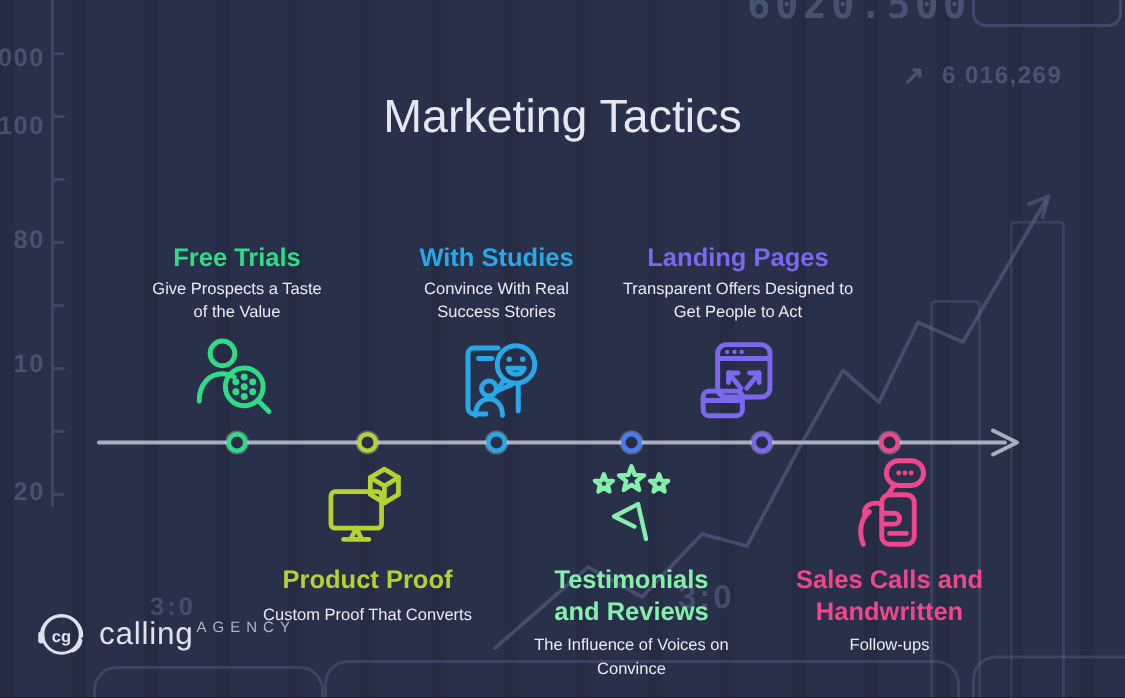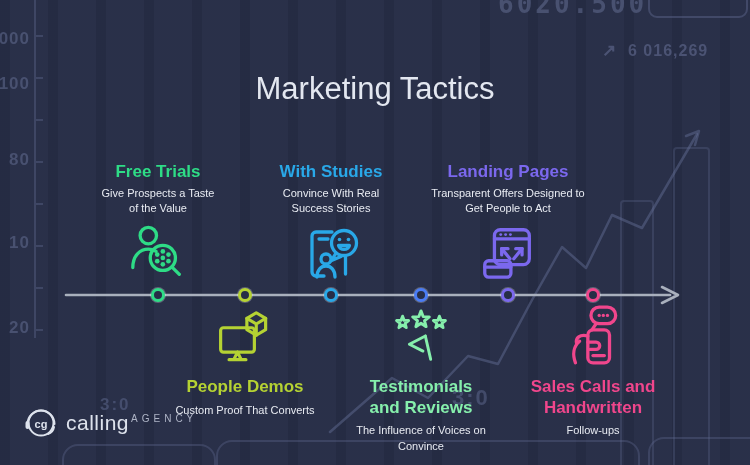--- a/index.html
+++ b/index.html
@@ -38,21 +38,21 @@
   .clock.c2{left:452px;top:385px;font-size:22px;}
   .bg-card{position:absolute;border:2px solid rgba(103,113,152,0.32);border-radius:16px;}
   .bg-card.k1{left:62px;top:444px;width:150px;height:60px;}
   .bg-card.k2{left:216px;top:440px;width:420px;height:70px;}
   .bg-card.k3{left:648px;top:437px;width:140px;height:70px;}
   .bg-trend{position:absolute;inset:0;}
   
   .title{position:absolute;left:375px;top:55px;transform:translateX(-50%);
     width:600px;text-align:center;color:#ffffff;}
   .title .t1{font-size:33px;font-weight:bold;letter-spacing:0.2px;}
-  .title .t2{font-size:31px;font-weight:300;color:#e3e7f0;margin-top:16px;}
+  .title .t2{font-size:31px;font-weight:300;color:#e3e7f0;margin-top:5px;}
   
   .tactic{position:absolute;text-align:center;display:flex;flex-direction:column;align-items:center;}
   .tactic .label{font-size:17px;font-weight:bold;line-height:1.22;}
   .tactic .desc{font-size:11px;color:#e8ebf2;line-height:1.38;margin-top:3px;}
   .icon{display:block;line-height:0;}
   .c-green{color:#2edc86;} .c-cyan{color:#29a8e8;} .c-purple{color:#7b68ee;}
   .c-lime{color:#b5d233;} .c-blue{color:#86efac;} .c-pink{color:#f0468c;}
   .top-col{top:162px;}
   .bot-col .label{margin-top:8px;}
   .bot-col .desc{margin-top:5px;}
@@ -141,21 +141,21 @@
         <path d="M46.5 35 V52"></path>
         <g fill="currentColor" stroke="none">
           <circle cx="40.5" cy="17.5" r="1.8"></circle>
             <circle cx="49.5" cy="17.5" r="1.8"></circle>
         </g>
         <path d="M39.5 23.5 a5.8 5.8 0 0 0 11 0 Z"></path>
       </svg>
     </span>
   </div>
 
-  <div class="tactic top-col" style="left:413px;width:190px;">
+  <div class="tactic top-col" style="left:397px;width:190px;">
     <div class="label c-purple" style="width:160px">Landing Pages</div>
     <div class="desc" style="width:172px">Transparent Offers Designed to Get People to Act</div>
     <span class="icon c-purple" style="margin-top:6px">
       <svg width="62" height="62" viewBox="0 0 64 64" fill="none" stroke="currentColor" stroke-width="3.4" stroke-linecap="round" stroke-linejoin="round">
         <rect x="18" y="8" width="36" height="36" rx="6"></rect>
         <path d="M18 17.5 H54"></path>
         <g fill="currentColor" stroke="none">
           <circle cx="24.5" cy="13" r="1.5"></circle>
             <circle cx="29.5" cy="13" r="1.5"></circle>
             <circle cx="34.5" cy="13" r="1.5"></circle>
@@ -183,21 +183,21 @@
 
   <div class="tactic bot-col" style="left:145px;top:309px;width:200px;">
     <span class="icon c-lime">
       <svg width="60" height="60" viewBox="0 0 64 64" fill="none" stroke="currentColor" stroke-width="3.4" stroke-linecap="round" stroke-linejoin="round">
         <rect x="6" y="20" width="36" height="26" rx="3"></rect>
         <path d="M24 46 L20 54 M24 46 L28 54 M15 54 H33"></path>
         <path d="M44 4 L54 10 V22 L44 28 L34 22 V10 Z"></path>
         <path d="M34 10 L44 16 L54 10 M44 16 V28"></path>
       </svg>
     </span>
-    <div class="label c-lime" style="width:200px">People Demos</div>
+    <div class="label c-lime" style="width:200px">Product Proof</div>
     <div class="desc" style="width:200px">Custom Proof That Converts</div>
   </div>
 
   <div class="tactic bot-col" style="left:341px;top:307px;width:160px;">
     <span class="icon c-blue">
       <svg width="62" height="62" viewBox="0 0 64 64" fill="none" stroke="currentColor" stroke-width="3" stroke-linecap="round" stroke-linejoin="round">
         <path d="M32 4 L34.2 9.9 L40.6 10.2 L35.6 14.2 L37.3 20.3 L32 16.8 L26.7 20.3 L28.4 14.2 L23.4 10.2 L29.8 9.9 Z"></path>
         <path d="M13 9.5 L14.6 13.8 L19.2 14 L15.6 16.8 L16.8 21.3 L13 18.7 L9.2 21.3 L10.4 16.8 L6.8 14 L11.4 13.8 Z"></path>
         <path d="M51 9.5 L52.6 13.8 L57.2 14 L53.6 16.8 L54.8 21.3 L51 18.7 L47.2 21.3 L48.4 16.8 L44.8 14 L49.4 13.8 Z"></path>
         <path d="M36.5 30 L20 38.5 L34 45.5"></path>

